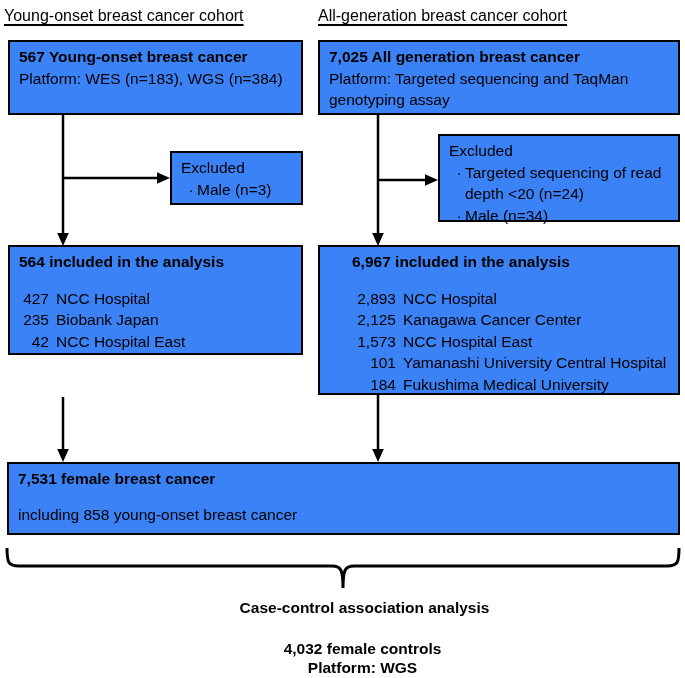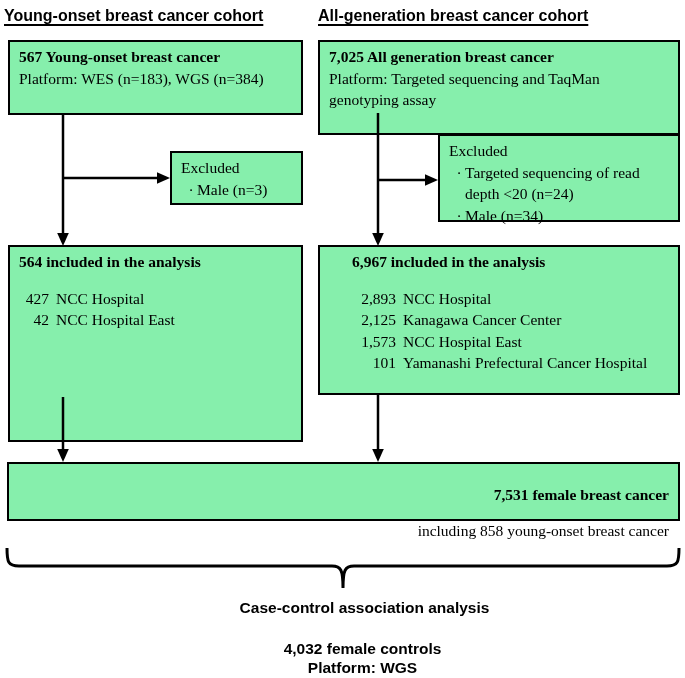--- a/index.html
+++ b/index.html
@@ -15,46 +15,45 @@
     background: #ffffff;
     font-family: "Liberation Sans", "DejaVu Sans", sans-serif;
     font-size: 15.5px;
     line-height: 21.5px;
     color: #000000;
     overflow: hidden;
   }
   .cohort-heading {
     position: absolute;
     top: 5px;
-    font-weight: bold;
+    font-weight: normal;
     font-size: 16px;
     text-decoration: underline;
     text-decoration-thickness: 2px;
     text-underline-offset: 3px;
     white-space: nowrap;
   }
   .heading-left  { left: 4px; }
   .heading-right { left: 318px; }
   .box {
     position: absolute;
     border: 2.5px solid #000000;
-    background: #86efac;
+    background: #3b82f6;
     padding: 4px 9px 0 9px;
-    font-family: Liberation Serif, serif;
   }
   .box .title { font-weight: bold; }
   .box-yo   { left: 8px;   top: 40px;  width: 295px; height: 75px; }
-  .box-ag   { left: 318px; top: 40px;  width: 362px; height: 95px; }
+  .box-ag   { left: 318px; top: 40px;  width: 362px; height: 75px; }
   .box-excl-yo { left: 170px; top: 151px; width: 133px; height: 54px; }
   .box-excl-ag { left: 438px; top: 134px; width: 242px; height: 88px; }
-  .box-inc-yo  { left: 8px;   top: 245px; width: 295px; height: 197px; }
+  .box-inc-yo  { left: 8px;   top: 245px; width: 295px; height: 110px; }
   .box-inc-ag  { left: 318px; top: 245px; width: 362px; height: 150px; padding-left: 32px; }
   .box-combined {
-    left: 7px; top: 462px; width: 673px; height: 59px;
-    text-align: right; padding-top: 20px;
+    left: 7px; top: 462px; width: 673px; height: 73px;
+    text-align: left; padding-top: 4px;
   }
   .box-combined .subtitle { margin-top: 14px; font-weight: normal; }
   .excl-item {
     display: flex;
     padding-left: 4px;
   }
   .excl-item .bullet {
     flex: 0 0 12px;
     text-align: center;
   }
@@ -131,20 +130,24 @@
   </div>
 
   <div class="box box-inc-yo">
     <div class="title">564 included in the analysis</div>
     <div class="rows">
       <div class="row">
         <span class="num num-w3">427</span>
         <span class="site">NCC Hospital</span>
       </div>
       <div class="row">
+        <span class="num num-w3">235</span>
+        <span class="site">Biobank Japan</span>
+      </div>
+      <div class="row">
         <span class="num num-w3">42</span>
         <span class="site">NCC Hospital East</span>
       </div>
     </div>
   </div>
 
   <div class="box box-inc-ag">
     <div class="title">6,967 included in the analysis</div>
     <div class="rows">
       <div class="row">
@@ -154,21 +157,25 @@
       <div class="row">
         <span class="num num-w5">2,125</span>
         <span class="site">Kanagawa Cancer Center</span>
       </div>
       <div class="row">
         <span class="num num-w5">1,573</span>
         <span class="site">NCC Hospital East</span>
       </div>
       <div class="row">
         <span class="num num-w5">101</span>
-        <span class="site">Yamanashi Prefectural Cancer Hospital</span>
+        <span class="site">Yamanashi University Central Hospital</span>
+      </div>
+      <div class="row">
+        <span class="num num-w5">184</span>
+        <span class="site">Fukushima Medical University</span>
       </div>
     </div>
   </div>
 
   <div class="box box-combined">
     <div class="title">7,531 female breast cancer</div>
     <div class="subtitle">including 858 young-onset breast cancer</div>
   </div>
 
   <svg class="connectors" width="685" height="678" viewBox="0 0 685 678">

